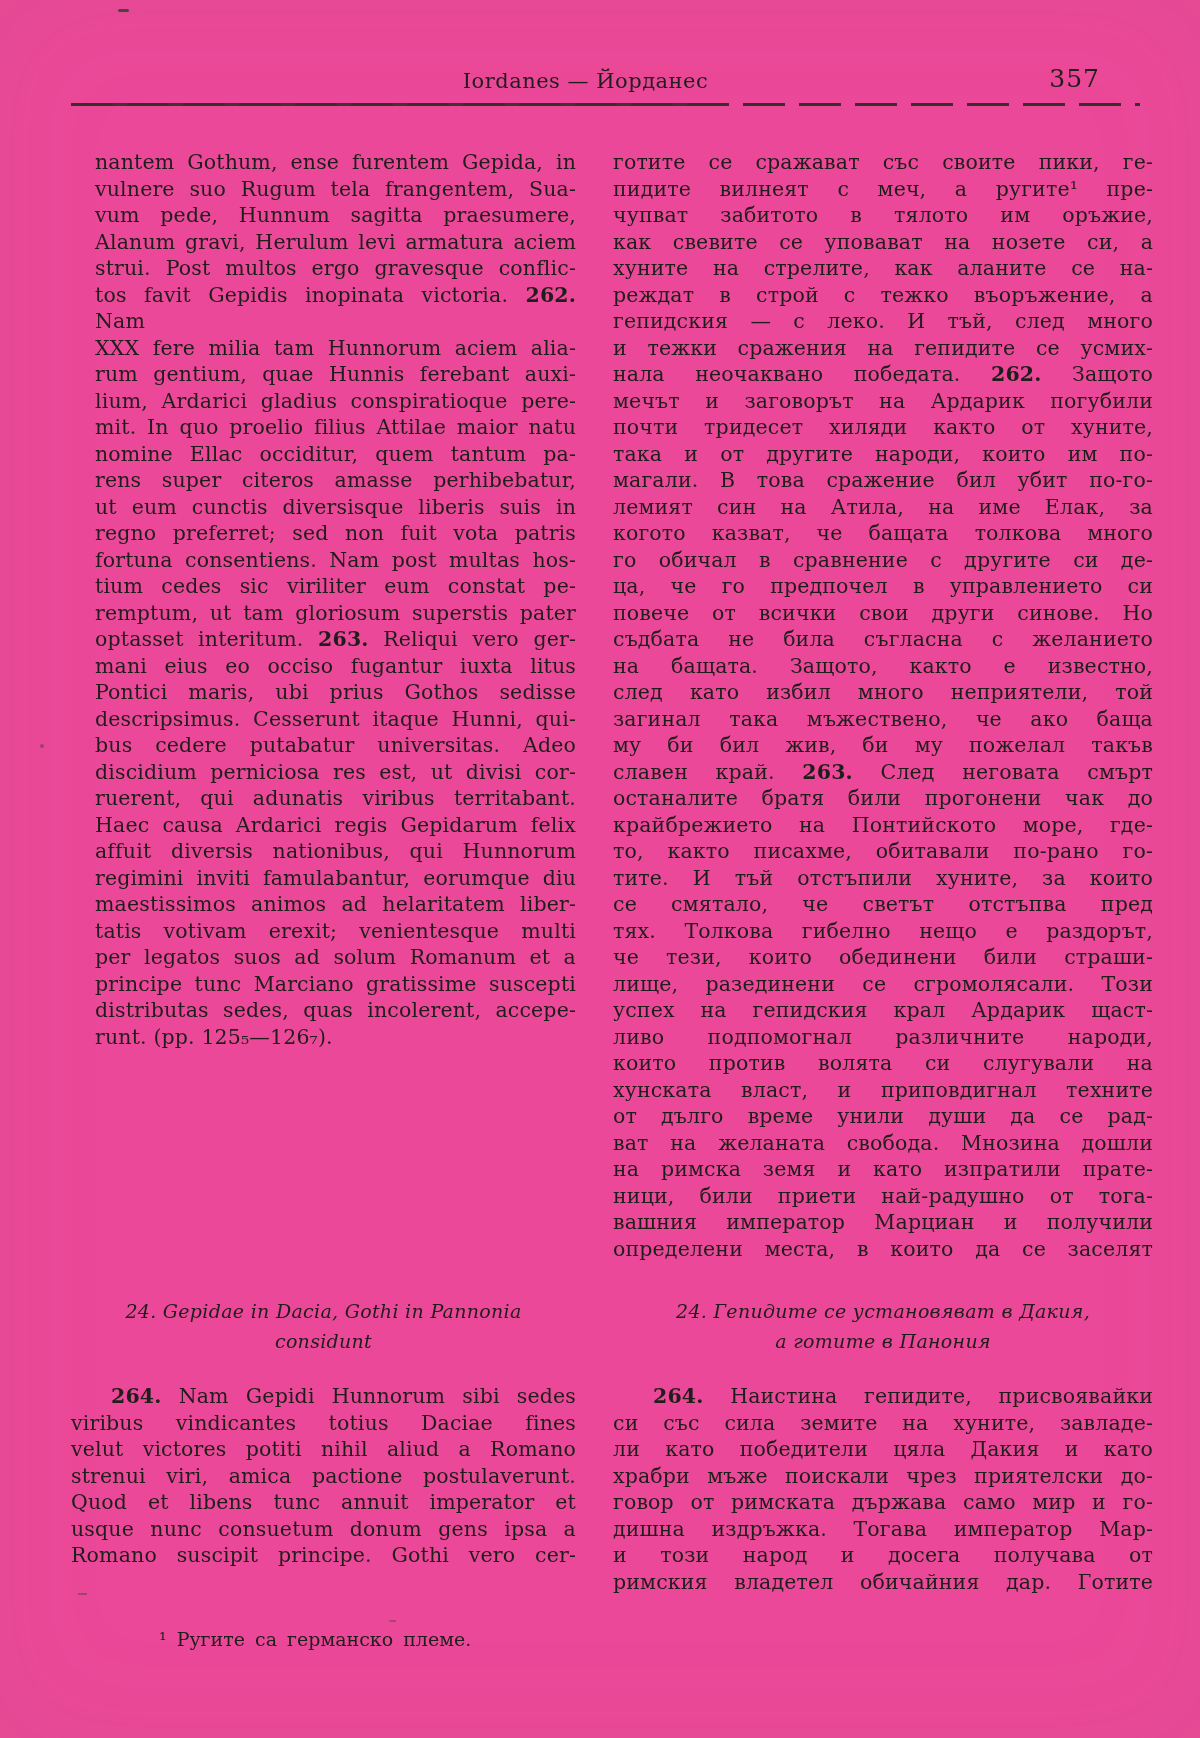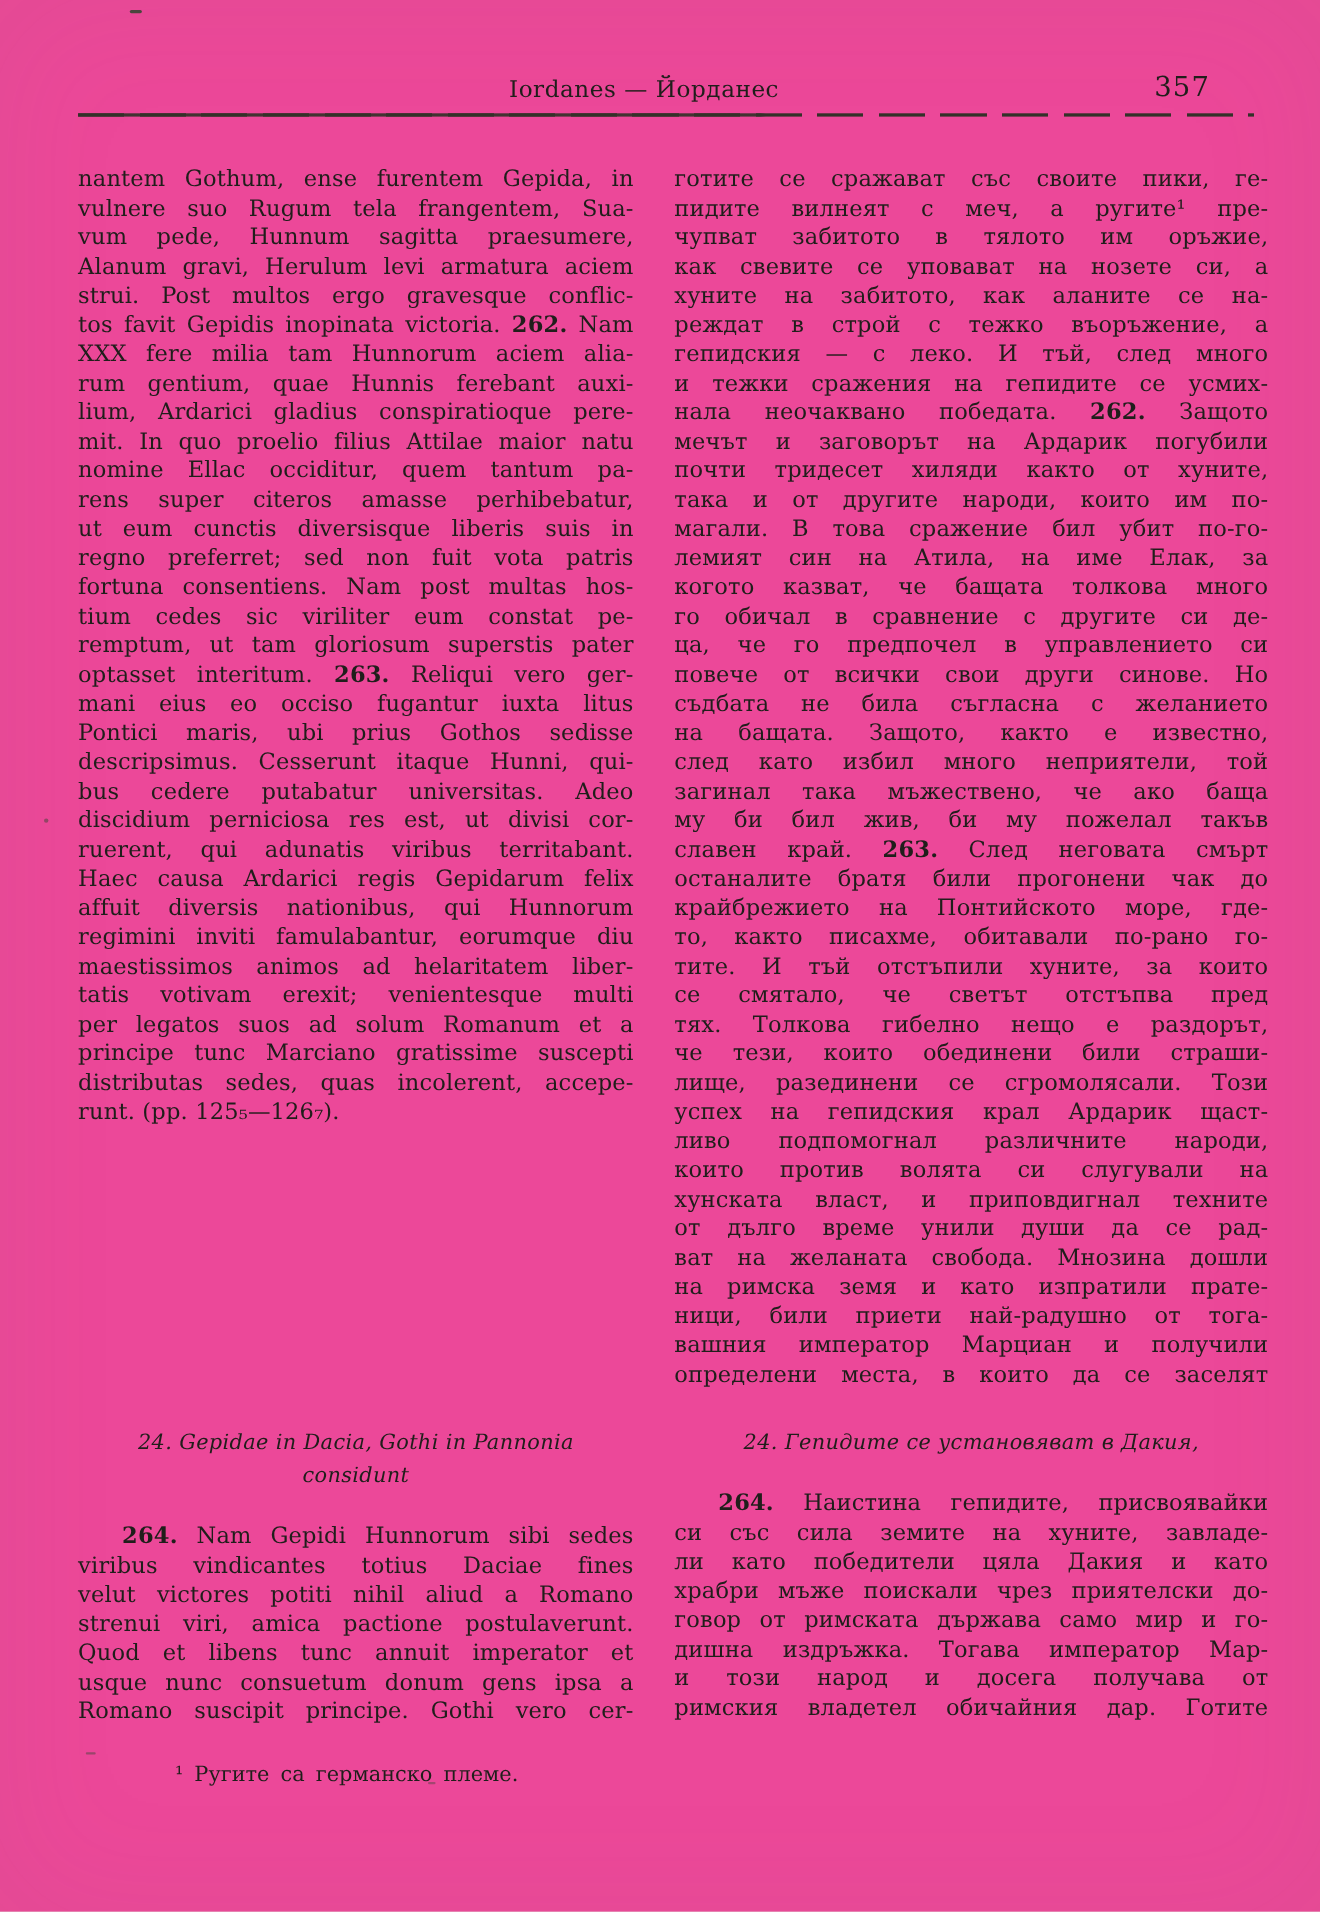--- a/index.html
+++ b/index.html
@@ -31,21 +31,21 @@
       repeating-linear-gradient(90deg,#343129 0 42px,rgba(52,49,41,0) 42px 56px),
       linear-gradient(90deg,rgba(52,49,41,0.92) 4%,rgba(52,49,41,0.92) 58%,rgba(52,49,41,0) 58.5%);
   }
   
   .columns{
     display:grid;
     grid-template-columns:505px 540px;
     column-gap:37px;
     margin-top:33px;
   }
-  .cell-r1c1{grid-area:1/1;}
+  .cell-r1c1{grid-area:1/1;margin-left:24px;}
   .cell-r1c2{grid-area:1/2;}
   .cell-r2c1{grid-area:2/1;}
   .cell-r2c2{grid-area:2/2;}
   .para{font-size:20.5px;line-height:26.5px;letter-spacing:0.15px;}
   .para .line{
     text-align:justify;
     text-align-last:justify;
     hyphens:none;
   }
   .para.no-flush-last .line:last-child{text-align-last:left;}
@@ -124,21 +124,21 @@
         <div class="line">principe tunc Marciano gratissime suscepti</div>
         <div class="line">distributas sedes, quas incolerent, accepe-</div>
         <div class="line">runt. (pp. 125₅—126₇).</div>
       </div>
 
     <div class="para cell-r1c2">
         <div class="line">готите се сражават със своите пики, ге-</div>
         <div class="line">пидите вилнеят с меч, а ругите¹ пре-</div>
         <div class="line">чупват забитото в тялото им оръжие,</div>
         <div class="line">как свевите се уповават на нозете си, а</div>
-        <div class="line">хуните на забитото, как аланите се на-</div>
+        <div class="line">хуните на стрелите, как аланите се на-</div>
         <div class="line">реждат в строй с тежко въоръжение, а</div>
         <div class="line">гепидския — с леко. И тъй, след много</div>
         <div class="line">и тежки сражения на гепидите се усмих-</div>
         <div class="line">нала неочаквано победата. <b>262.</b> Защото</div>
         <div class="line">мечът и заговорът на Ардарик погубили</div>
         <div class="line">почти тридесет хиляди както от хуните,</div>
         <div class="line">така и от другите народи, които им по-</div>
         <div class="line">магали. В това сражение бил убит по-го-</div>
         <div class="line">лемият син на Атила, на име Елак, за</div>
         <div class="line">когото казват, че бащата толкова много</div>
@@ -183,20 +183,21 @@
           <div class="line">strenui viri, amica pactione postulaverunt.</div>
           <div class="line">Quod et libens tunc annuit imperator et</div>
           <div class="line">usque nunc consuetum donum gens ipsa a</div>
           <div class="line">Romano suscipit principe. Gothi vero cer-</div>
         </div>
     </section>
 
     <section class="cell-r2c2">
       <h2 class="sec-heading">
         <span class="hl">24. Гепидите се установяват в Дакия,</span>
+        <span class="hl">а готите в Панония</span>
       </h2>
       <div class="para indent-first">
           <div class="line"><b>264.</b> Наистина гепидите, присвоявайки</div>
           <div class="line">си със сила земите на хуните, завладе-</div>
           <div class="line">ли като победители цяла Дакия и като</div>
           <div class="line">храбри мъже поискали чрез приятелски до-</div>
           <div class="line">говор от римската държава само мир и го-</div>
           <div class="line">дишна издръжка. Тогава император Мар-</div>
           <div class="line">и този народ и досега получава от</div>
           <div class="line">римския владетел обичайния дар. Готите</div>

